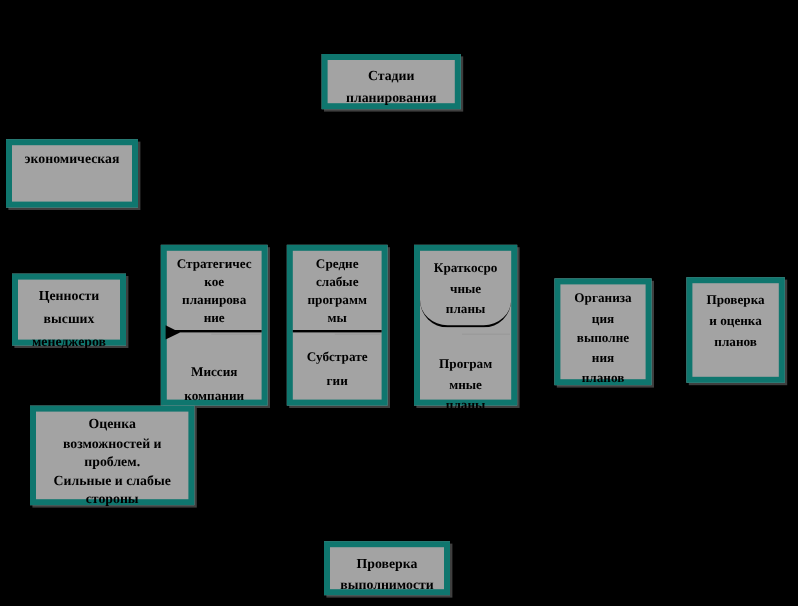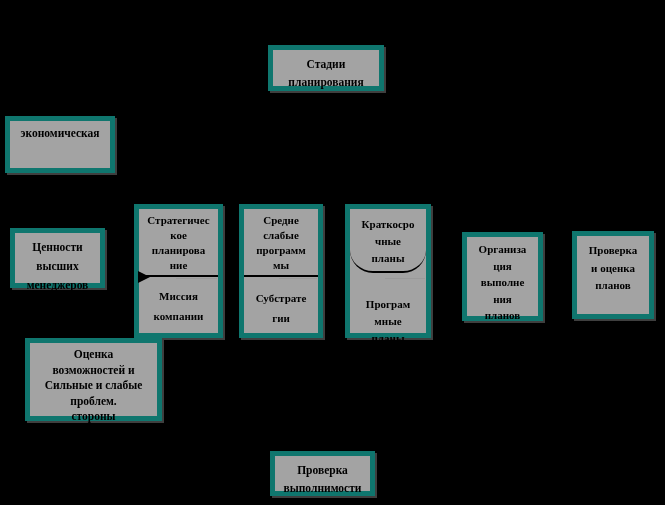--- a/index.html
+++ b/index.html
@@ -51,21 +51,21 @@
   .b-strategic    {left:134px; top:189px; width:89px;  height:134px;}
   .b-medium       {left:239px; top:189px; width:84px;  height:134px;}
   .b-short        {left:345px; top:189px; width:86px;  height:134px;}
   .b-organization {left:462px; top:217px; width:81px;  height:89px; padding-top:4px;  line-height:16.5px;}
   .b-checkeval    {left:572px; top:216px; width:82px;  height:88px; padding-top:6px;  line-height:17.5px;}
   .b-assessment   {left:25px;  top:338px; width:137px; height:83px; padding-top:4px;  line-height:15.5px;}
   .b-feasibility  {left:270px; top:451px; width:105px; height:45px; padding-top:5px;  line-height:18px;}
 
   .b-strategic .cell-top, .b-medium .cell-top {height:68px; padding-top:4px; line-height:15px;}
   .b-short .cell-top {height:64px; padding-top:7px; line-height:17px;border-radius:23px;}
-  .b-strategic .cell-bottom {padding-top:9px;  line-height:20px;}
+  .b-strategic .cell-bottom {padding-top:23px;  line-height:20px;}
   .b-medium .cell-bottom    {padding-top:11px; line-height:20px;}
   .b-short .cell-bottom     {padding-top:23px;  line-height:17px;}
   .b-strategic .divider-shadow, .b-medium .divider-shadow, .b-short .divider-shadow {top:69px;}
   .b-strategic .arrowhead {left:-1px; top:62px;}
 </style>
 </head>
 <body>
 
 <div class="canvas">
 
@@ -137,22 +137,22 @@
 
   <div class="box fs11 b-checkeval">
     <div class="ln">Проверка</div>
     <div class="ln">и оценка</div>
     <div class="ln">планов</div>
   </div>
 
   <div class="box fs12 b-assessment">
     <div class="ln">Оценка</div>
     <div class="ln">возможностей и</div>
+    <div class="ln">проблем.</div>
     <div class="ln">Сильные и слабые</div>
-    <div class="ln">проблем.</div>
     <div class="ln">стороны</div>
   </div>
 
   <div class="box fs12 b-feasibility">
     <div class="ln">Проверка</div>
     <div class="ln">выполнимости</div>
   </div>
 
 </div>
 

